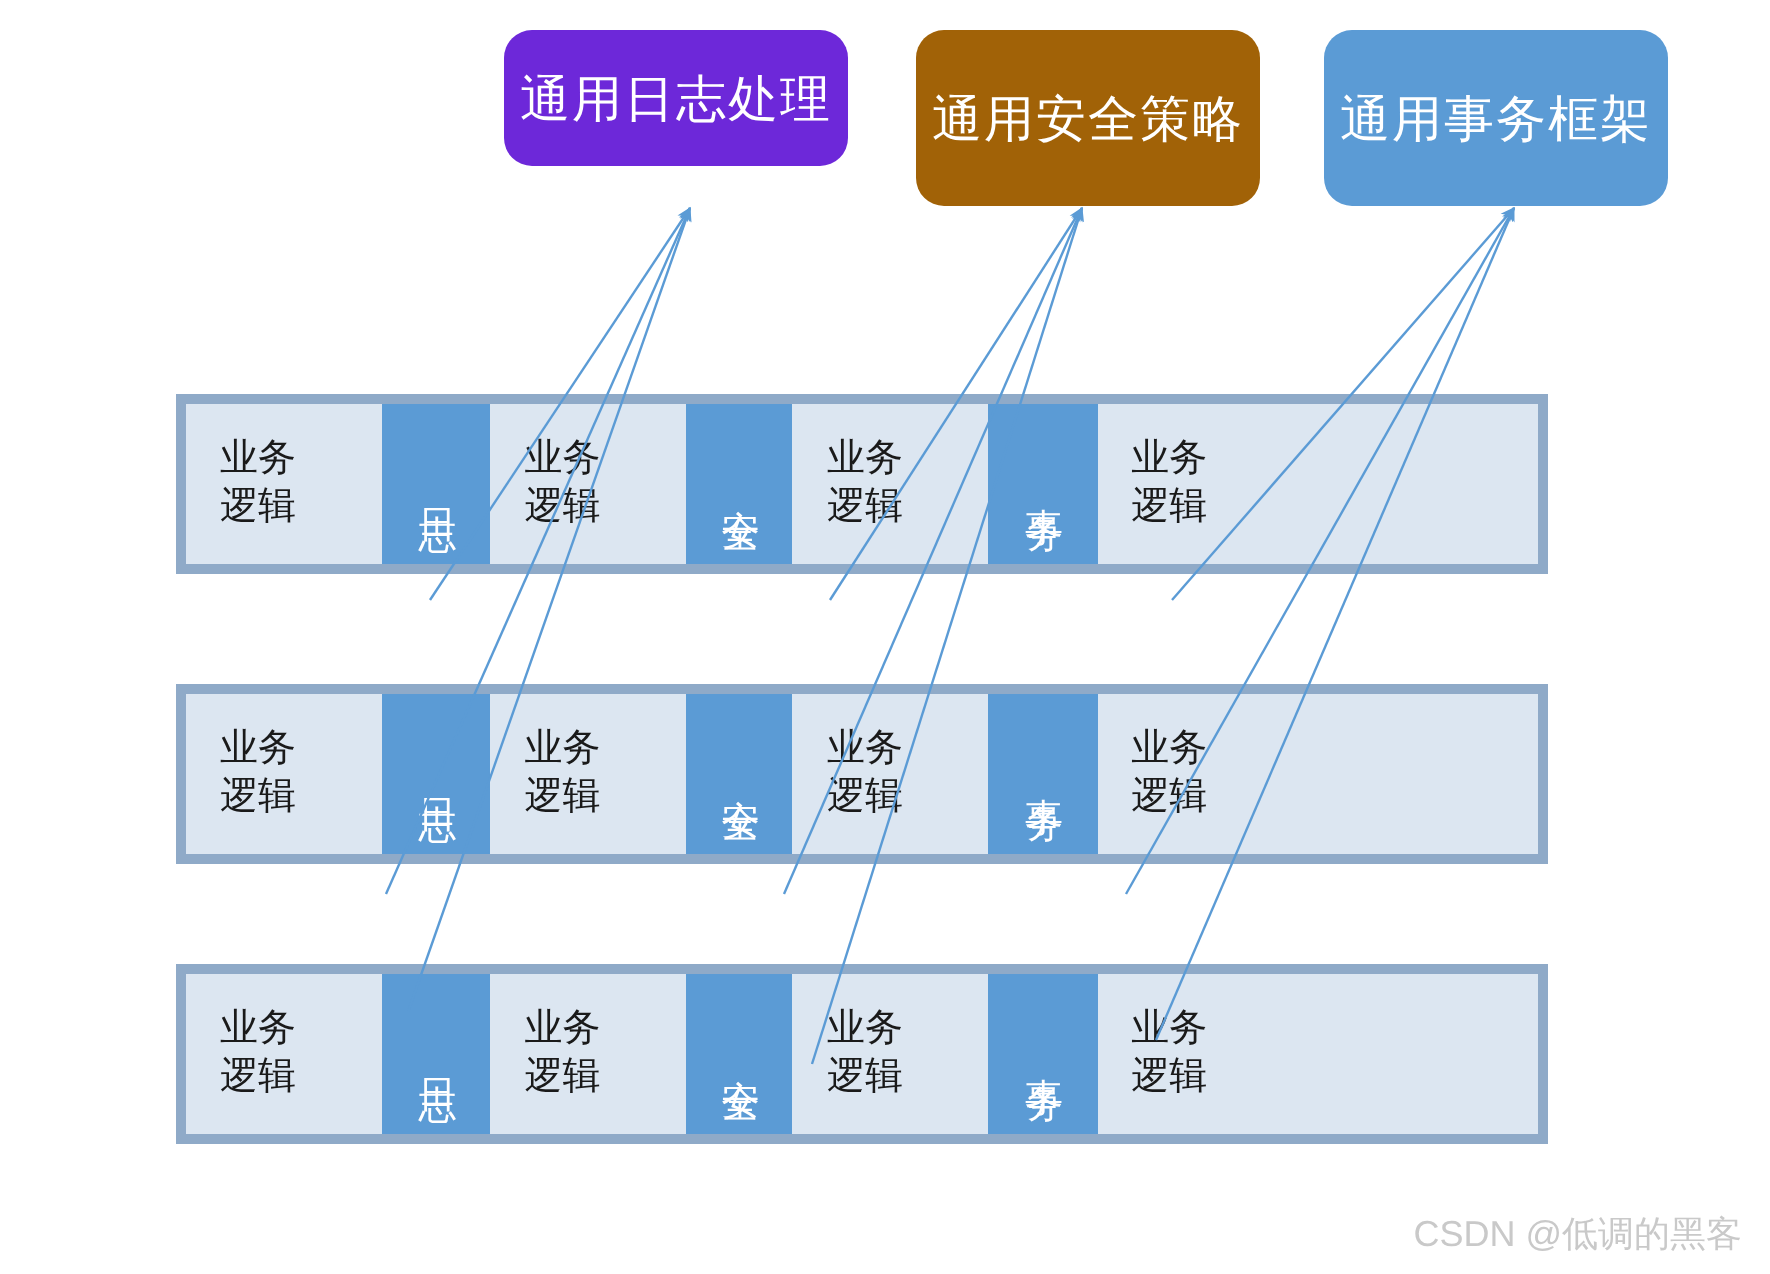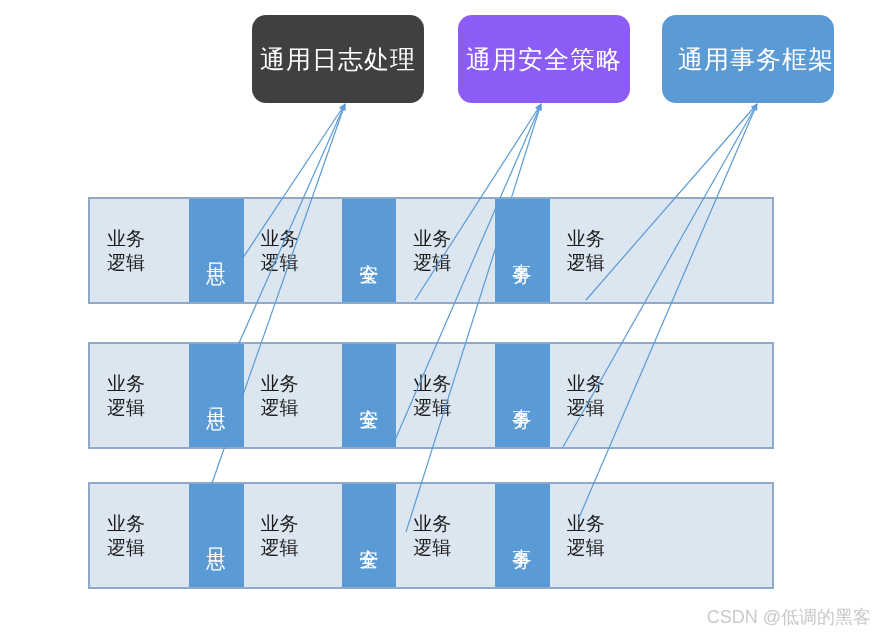--- a/index.html
+++ b/index.html
@@ -30,24 +30,24 @@
     font-size: 25px;
     letter-spacing: 1px;
     box-sizing: border-box;
     z-index: 4;
   }
   
   .layer-row {
     position: absolute;
     left: 88px;
     width: 686px;
-    height: 107px;
+    height: 90px;
     display: flex;
     box-sizing: border-box;
-    border: 2px solid #d946ef;
+    border: 5px solid #d946ef;
     background: #dce6f1;
     z-index: 3;
   }
   .cell {
     box-sizing: border-box;
     display: flex;
     align-items: center;
     position: relative;
   }
   .cell.business {
@@ -94,27 +94,27 @@
     z-index: 6;
     white-space: nowrap;
   }
 </style>
 </head>
 <body>
 
 <div id="canvas">
 
   <div id="aspect-boxes">
-      <div class="aspect-box" style="left: 252px; top: 15px; width: 172px; height: 88px; background: #404040;">
+      <div class="aspect-box" style="left: 252px; top: 15px; width: 172px; height: 68px; background: #6d28d9;">
         <span>通用日志处理</span>
       </div>
-      <div class="aspect-box" style="left: 458px; top: 15px; width: 172px; height: 88px; background: #8b5cf6;">
+      <div class="aspect-box" style="left: 458px; top: 15px; width: 172px; height: 88px; background: #a16207;">
         <span>通用安全策略</span>
       </div>
-      <div class="aspect-box" style="left: 662px; top: 15px; width: 172px; height: 88px; background: rgb(91, 155, 213); justify-content: flex-end;">
+      <div class="aspect-box" style="left: 662px; top: 15px; width: 172px; height: 88px; background: rgb(91, 155, 213);">
         <span>通用事务框架</span>
       </div>
     </div>
 
   <div id="layer-rows">
       <div class="layer-row" style="top: 197px; border-color: rgb(143, 170, 200); background: rgb(220, 230, 241);">
         <div class="cell business" style="width: 99px; background: rgb(220, 230, 241);">
           <span class="btext">业务
 逻辑</span>
         </div>

